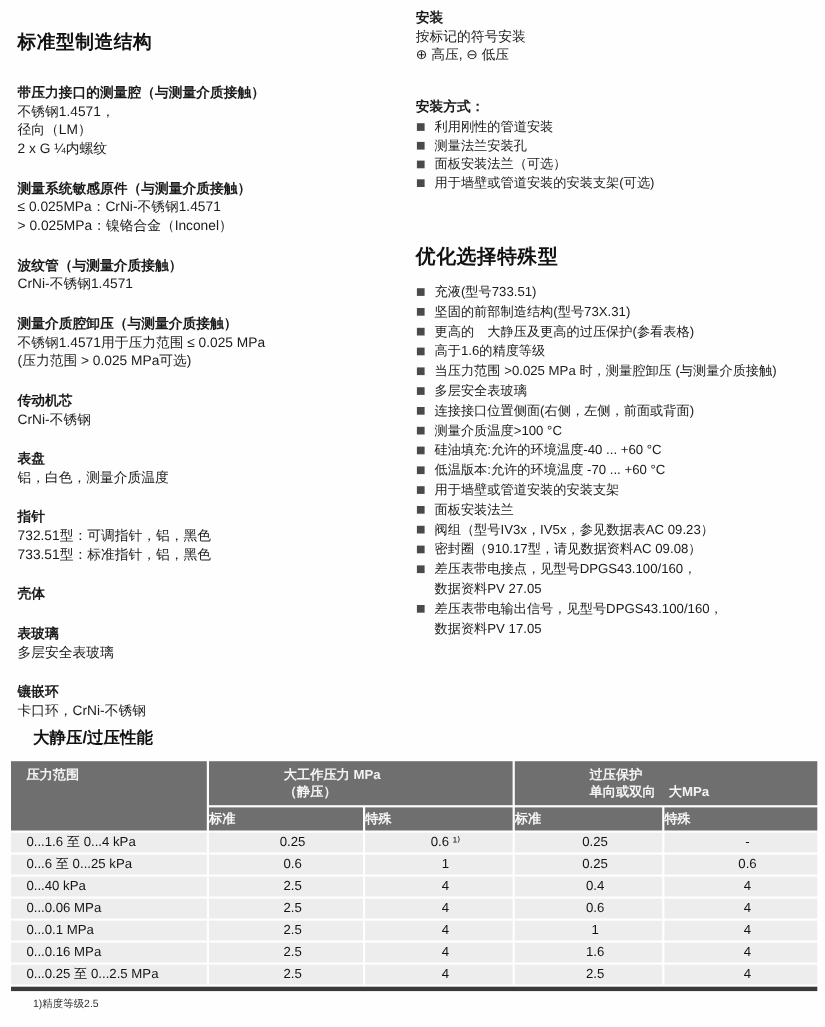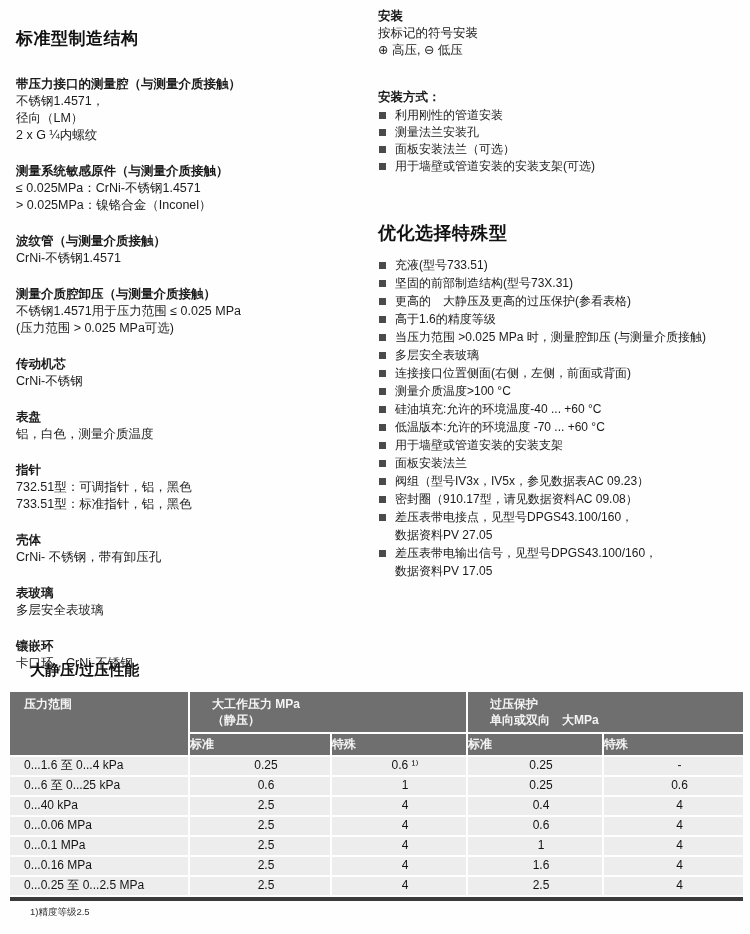--- a/index.html
+++ b/index.html
@@ -30,21 +30,21 @@
   .special-list { margin-top:11px; }
   .mount-list { margin-top:1px; }
 
   .table-area { position:absolute; left:8px; top:661px; width:737px; }
   .tbl-title { font-size:15px; font-weight:bold; margin:0 0 10px 22px; color:#111; }
   table.perf { border-collapse:separate; border-spacing:2px; width:737px; table-layout:fixed; }
   table.perf th {
     background:#6f6f6f; color:#f4f4f4; font-size:12px; font-weight:bold;
     text-align:left; vertical-align:top; padding:4px 6px 4px 14px; line-height:16px;
   }
-  table.perf th.th-group { padding-left:22px; }
+  table.perf th.th-group { padding-left:68px; }
   table.perf th.th-sub { text-align:left; padding:2px 0 3px 0; vertical-align:middle; }
   table.perf td {
     background:#ededed; font-size:12px; line-height:13px; padding:2px 6px 3px 18px;
     color:#141414;
   }
   table.perf td.td-range { padding-left:14px; }
   table.perf td.td-val { text-align:center; }
   .bottom-bar { height:4px; background:#3a3a3a; margin:0 2px; }
   .footnote { position:absolute; left:30px; top:906px; font-size:9.5px; color:#2e2e2e; }
 </style>
@@ -91,21 +91,20 @@
     </div>
 
     <div class="section">
       <div class="sec-head">指针</div>
       <div class="sec-line">732.51型：可调指针，铝，黑色</div>
       <div class="sec-line">733.51型：标准指针，铝，黑色</div>
     </div>
 
     <div class="section">
       <div class="sec-head">壳体</div>
-      <div class="sec-line">CrNi- 不锈钢，带有卸压孔</div>
     </div>
 
     <div class="section">
       <div class="sec-head">表玻璃</div>
       <div class="sec-line">多层安全表玻璃</div>
     </div>
 
     <div class="section">
       <div class="sec-head">镶嵌环</div>
       <div class="sec-line">卡口环，CrNi-不锈钢</div>

